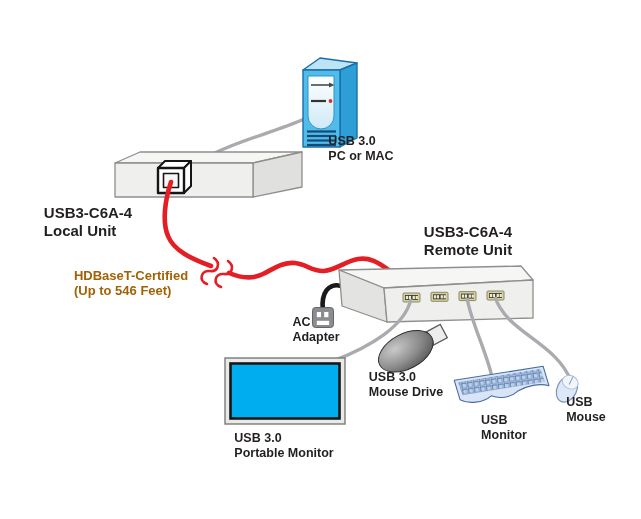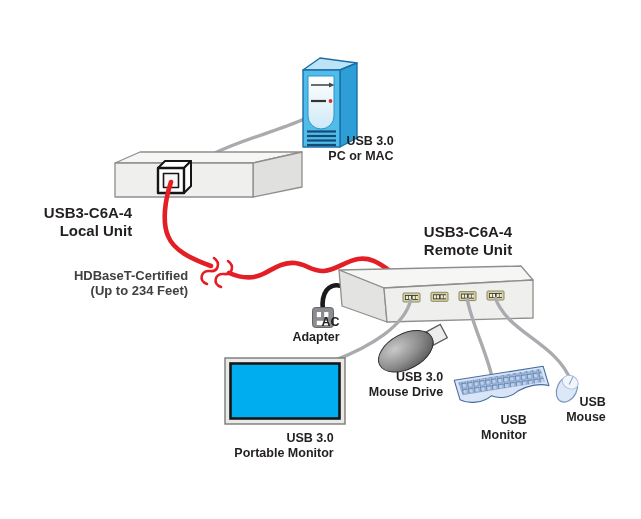--- a/index.html
+++ b/index.html
@@ -1,23 +1,23 @@
 <!DOCTYPE html>
 <html><head>
 <meta charset="utf-8">
 <style>
   html,body{margin:0;padding:0;background:#ffffff;}
   .stage{position:relative;width:641px;height:519px;background:#ffffff;overflow:hidden;
          font-family:"Liberation Sans",sans-serif;}
   .stage svg{position:absolute;left:0;top:0;}
-  .lbl{position:absolute;transform:translateX(-50%);text-align:right;font-weight:bold;
+  .lbl{position:absolute;transform:translateX(-50%);text-align:left;font-weight:bold;
        color:#231F20;white-space:nowrap;}
   .lbl-main{font-size:15px;line-height:18px;}
   .lbl-sub{font-size:12.5px;line-height:14.5px;}
-  .lbl-red{font-size:13px;line-height:15px;color:#404040;}
+  .lbl-red{font-size:13px;line-height:15px;color:#a16207;}
 </style>
 </head>
 <body>
 
 <div class="stage">
 
 <svg width="641" height="519" viewBox="0 0 641 519">
   <defs>
     <linearGradient id="panelGrad" x1="0" y1="0" x2="0" y2="1">
       <stop offset="0" stop-color="#FFFFFF"></stop>
@@ -156,21 +156,21 @@
   <div>Local Unit</div>
 </div>
 
 <div class="lbl lbl-main" style="left:468px;top:223px;">
   <div>USB3-C6A-4</div>
   <div>Remote Unit</div>
 </div>
 
 <div class="lbl lbl-red" style="left:131px;top:268px;">
   <div>HDBaseT-Certified</div>
-  <div>(Up to 234 Feet)</div>
+  <div>(Up to 546 Feet)</div>
 </div>
 
 <div class="lbl lbl-sub" style="left:316px;top:315px;">
   <div>AC</div>
   <div>Adapter</div>
 </div>
 
 <div class="lbl lbl-sub" style="left:284px;top:431px;">
   <div>USB 3.0</div>
   <div>Portable Monitor</div>

